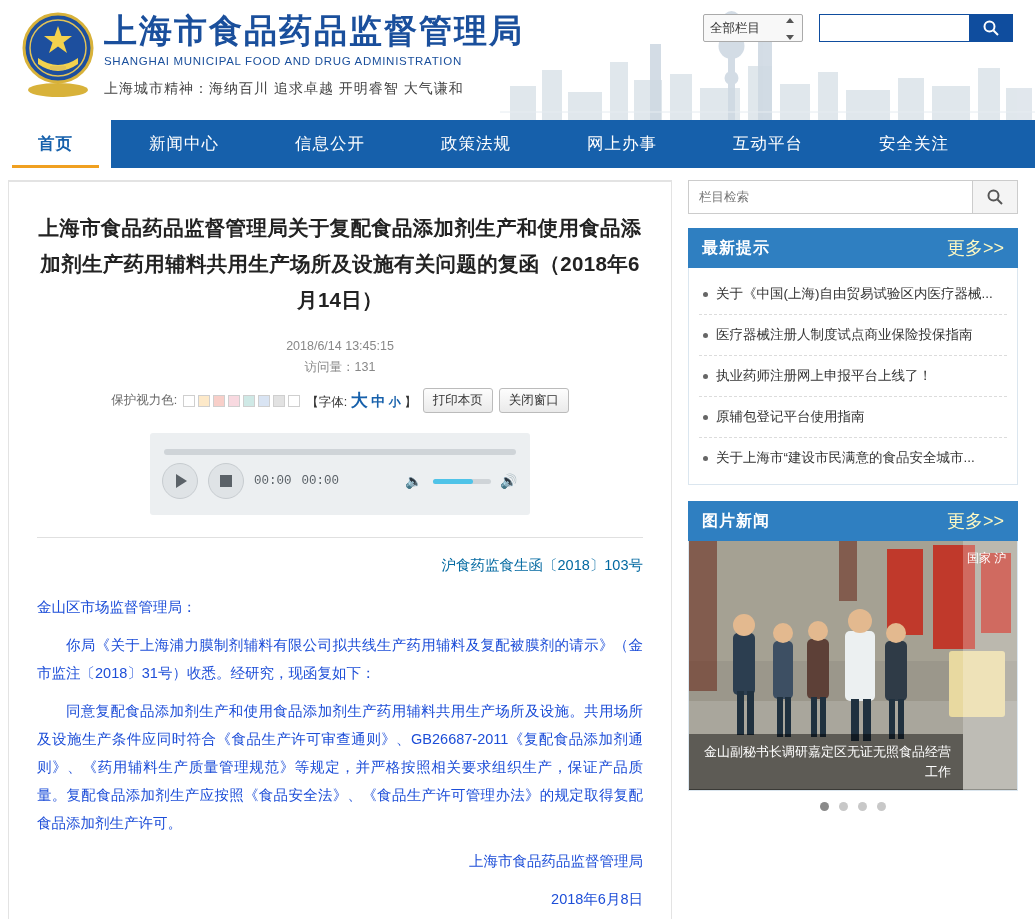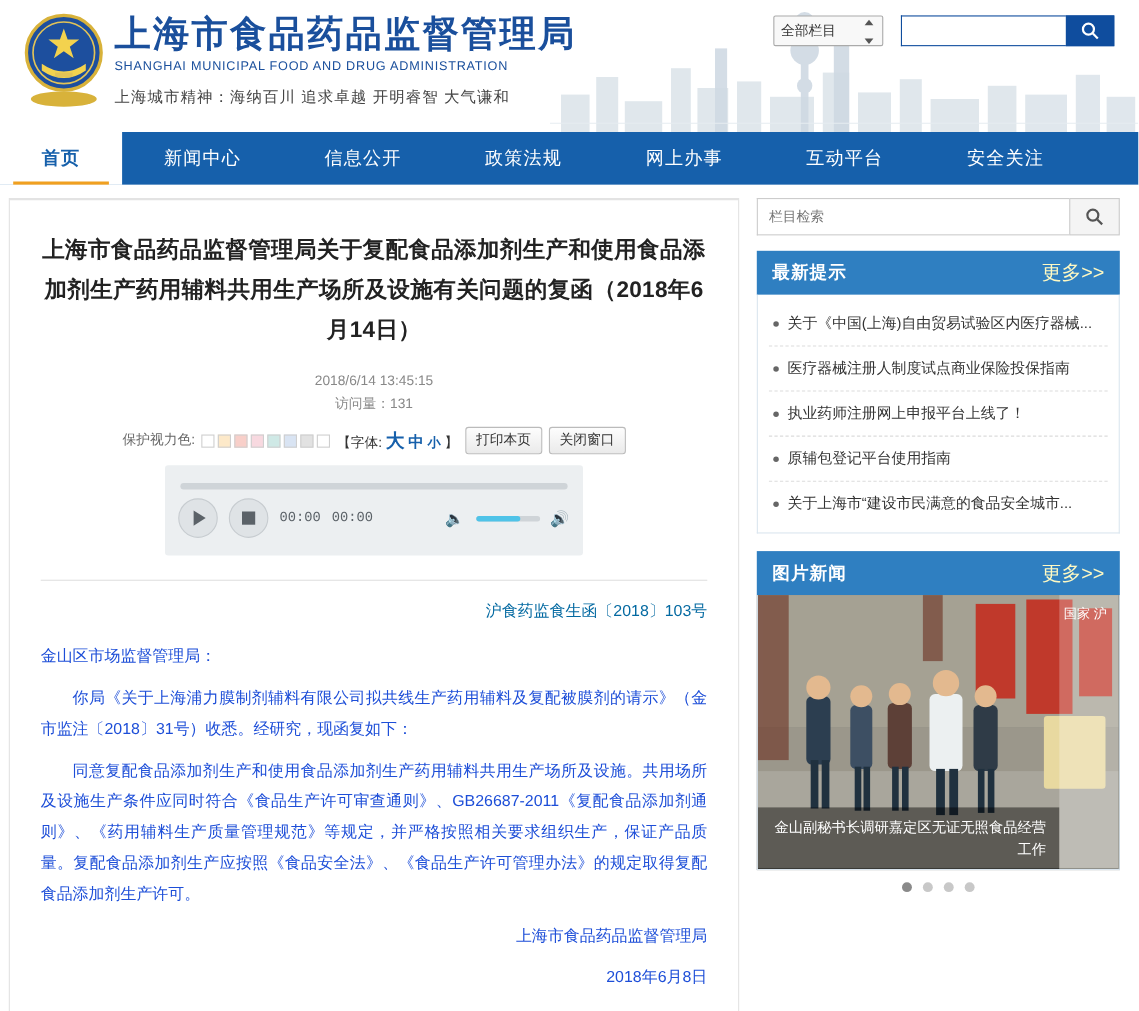--- a/index.html
+++ b/index.html
@@ -177,21 +177,21 @@
     background:linear-gradient(180deg,#fdfdfd,#eaeaea);
     border-radius:3px;
     padding:3px 9px;
     font-size:12.5px;
     color:#333;
     cursor:pointer;
   }
 
   
   .player {
-    margin:10px auto 0 auto;
+    margin:20px auto 0 auto;
     width:380px; height:82px;
     background:#eceff1;
     border-radius:3px;
     position:relative;
     padding:14px 14px;
   }
   .seek {
     width:100%; height:6px;
     background:#cfd4d8;
     border-radius:3px;

